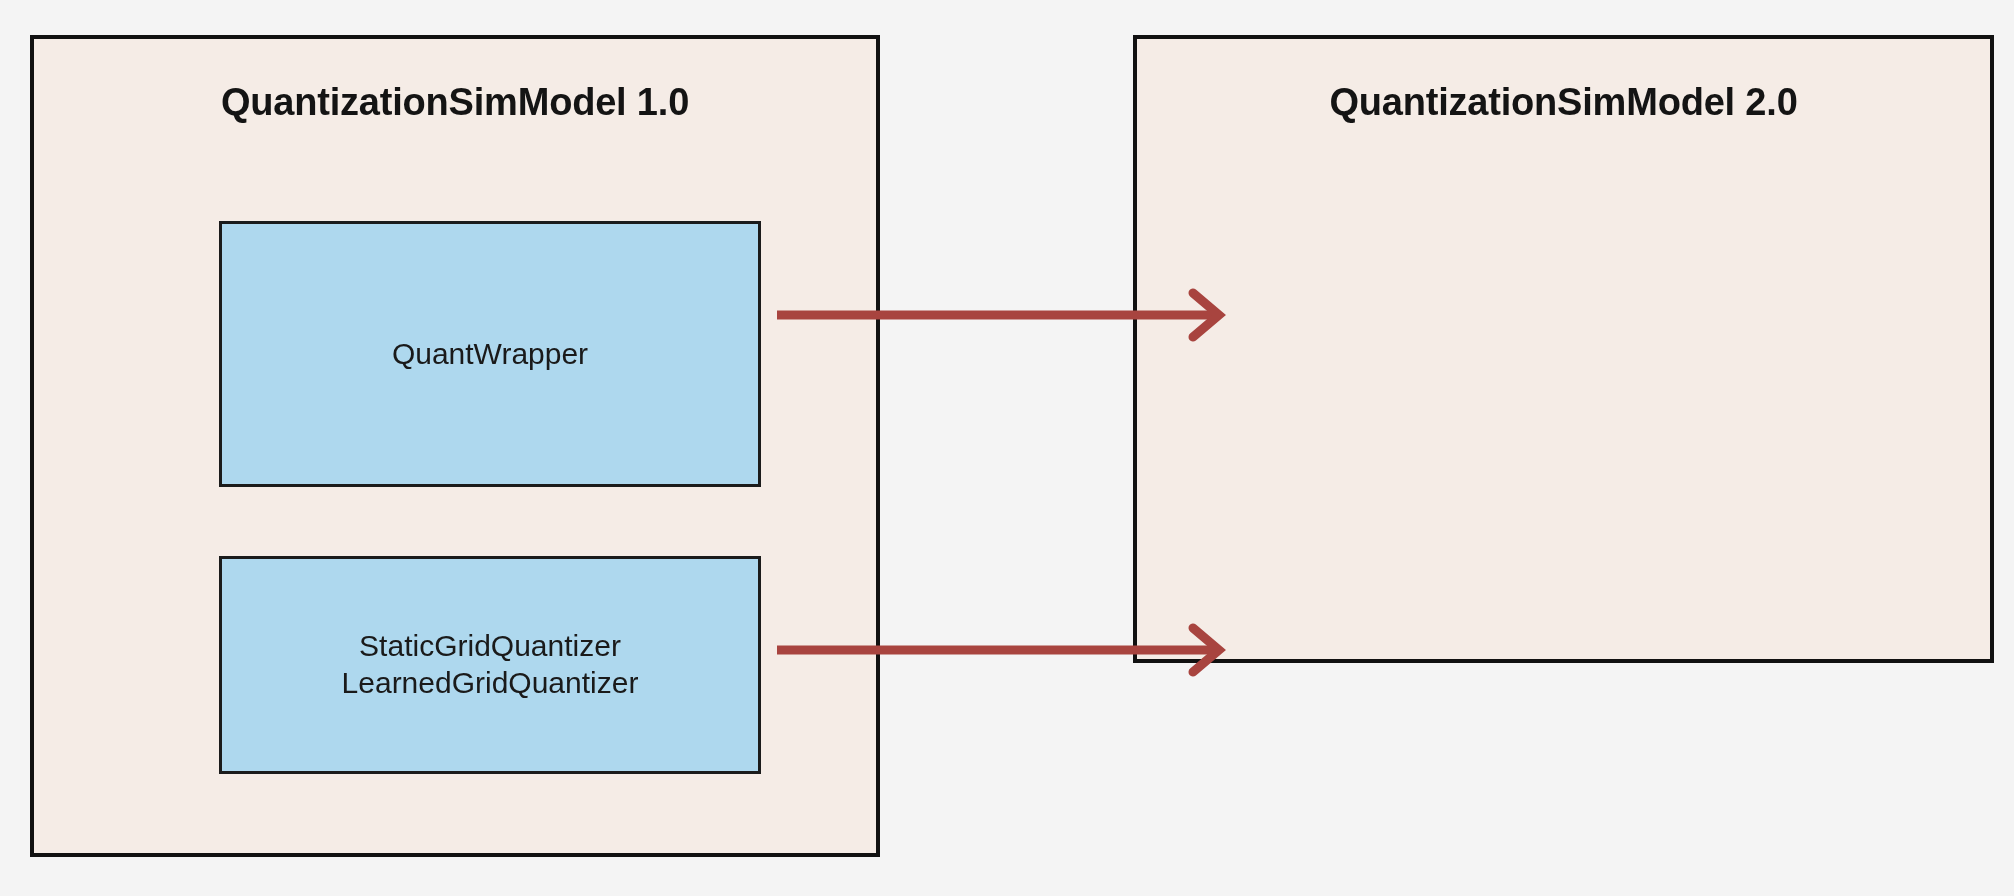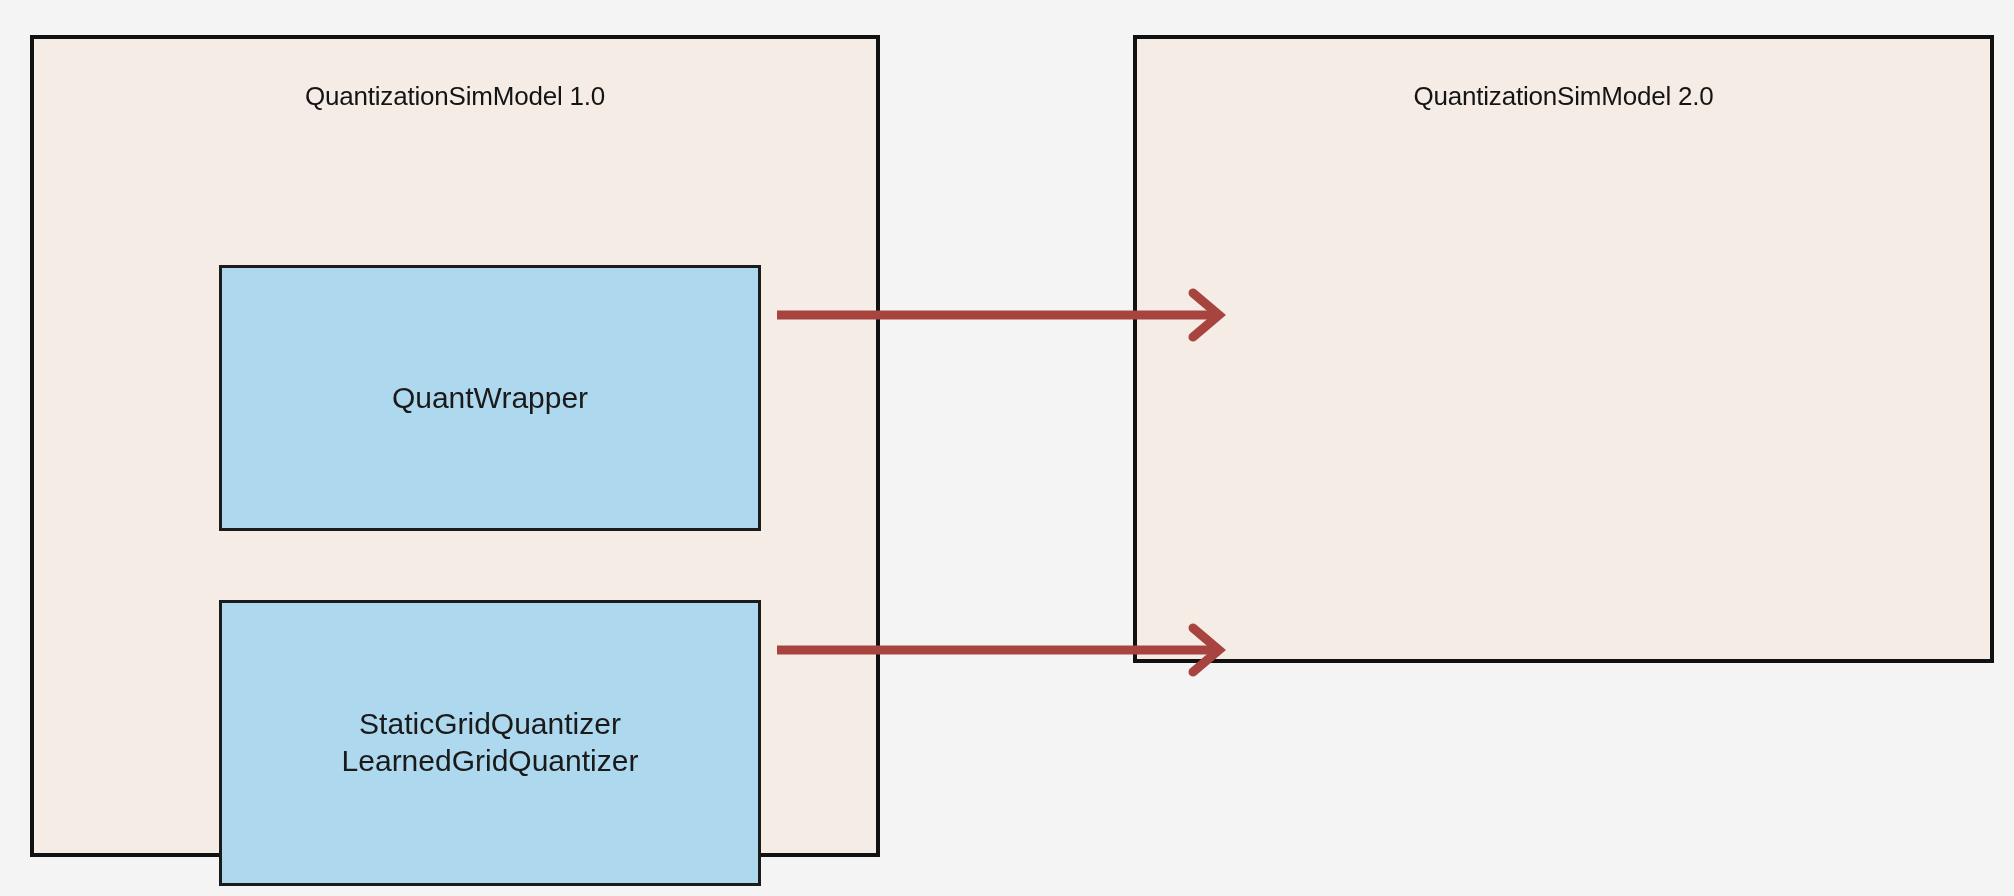--- a/index.html
+++ b/index.html
@@ -30,50 +30,49 @@
   }
   #panel-left  { left: 30px;   top: 35px; width: 850px; height: 822px; }
   #panel-right { left: 1133px; top: 35px; width: 861px; height: 628px; }
 
   .panel-title {
     position: absolute;
     left: 0;
     right: 0;
     top: 42px;
     text-align: center;
-    font-size: 26px;
-    font-weight: normal;
+    font-size: 38px;
+    font-weight: bold;
     font-stretch: condensed;
     letter-spacing: -0.2px;
     color: #141414;
     white-space: nowrap;
   }
 
   
   .node-box {
     position: absolute;
     background: #aed8ee;
     border: 3px solid #1b1b1b;
     box-sizing: border-box;
     display: flex;
     align-items: center;
     justify-content: center;
     text-align: center;
-    margin-top: 44px;
   }
   .node-label {
     font-size: 30px;
     font-weight: 400;
     color: #1a1a1a;
     line-height: 1.22;
     white-space: pre-line;
   }
 
   #box-quantwrapper      { left: 185px;  top: 182px; width: 542px; height: 266px; }
-  #box-gridquantizers    { left: 185px;  top: 517px; width: 542px; height: 286px; }
+  #box-gridquantizers    { left: 185px;  top: 517px; width: 542px; height: 218px; }
 
   
   .arrow-svg {
     position: absolute;
     overflow: visible;
     pointer-events: none;
   }
   #arrow-modules    { left: 775px; top: 290px; width: 460px; height: 50px; }
   #arrow-quantizers { left: 775px; top: 625px; width: 460px; height: 50px; }
 </style>

